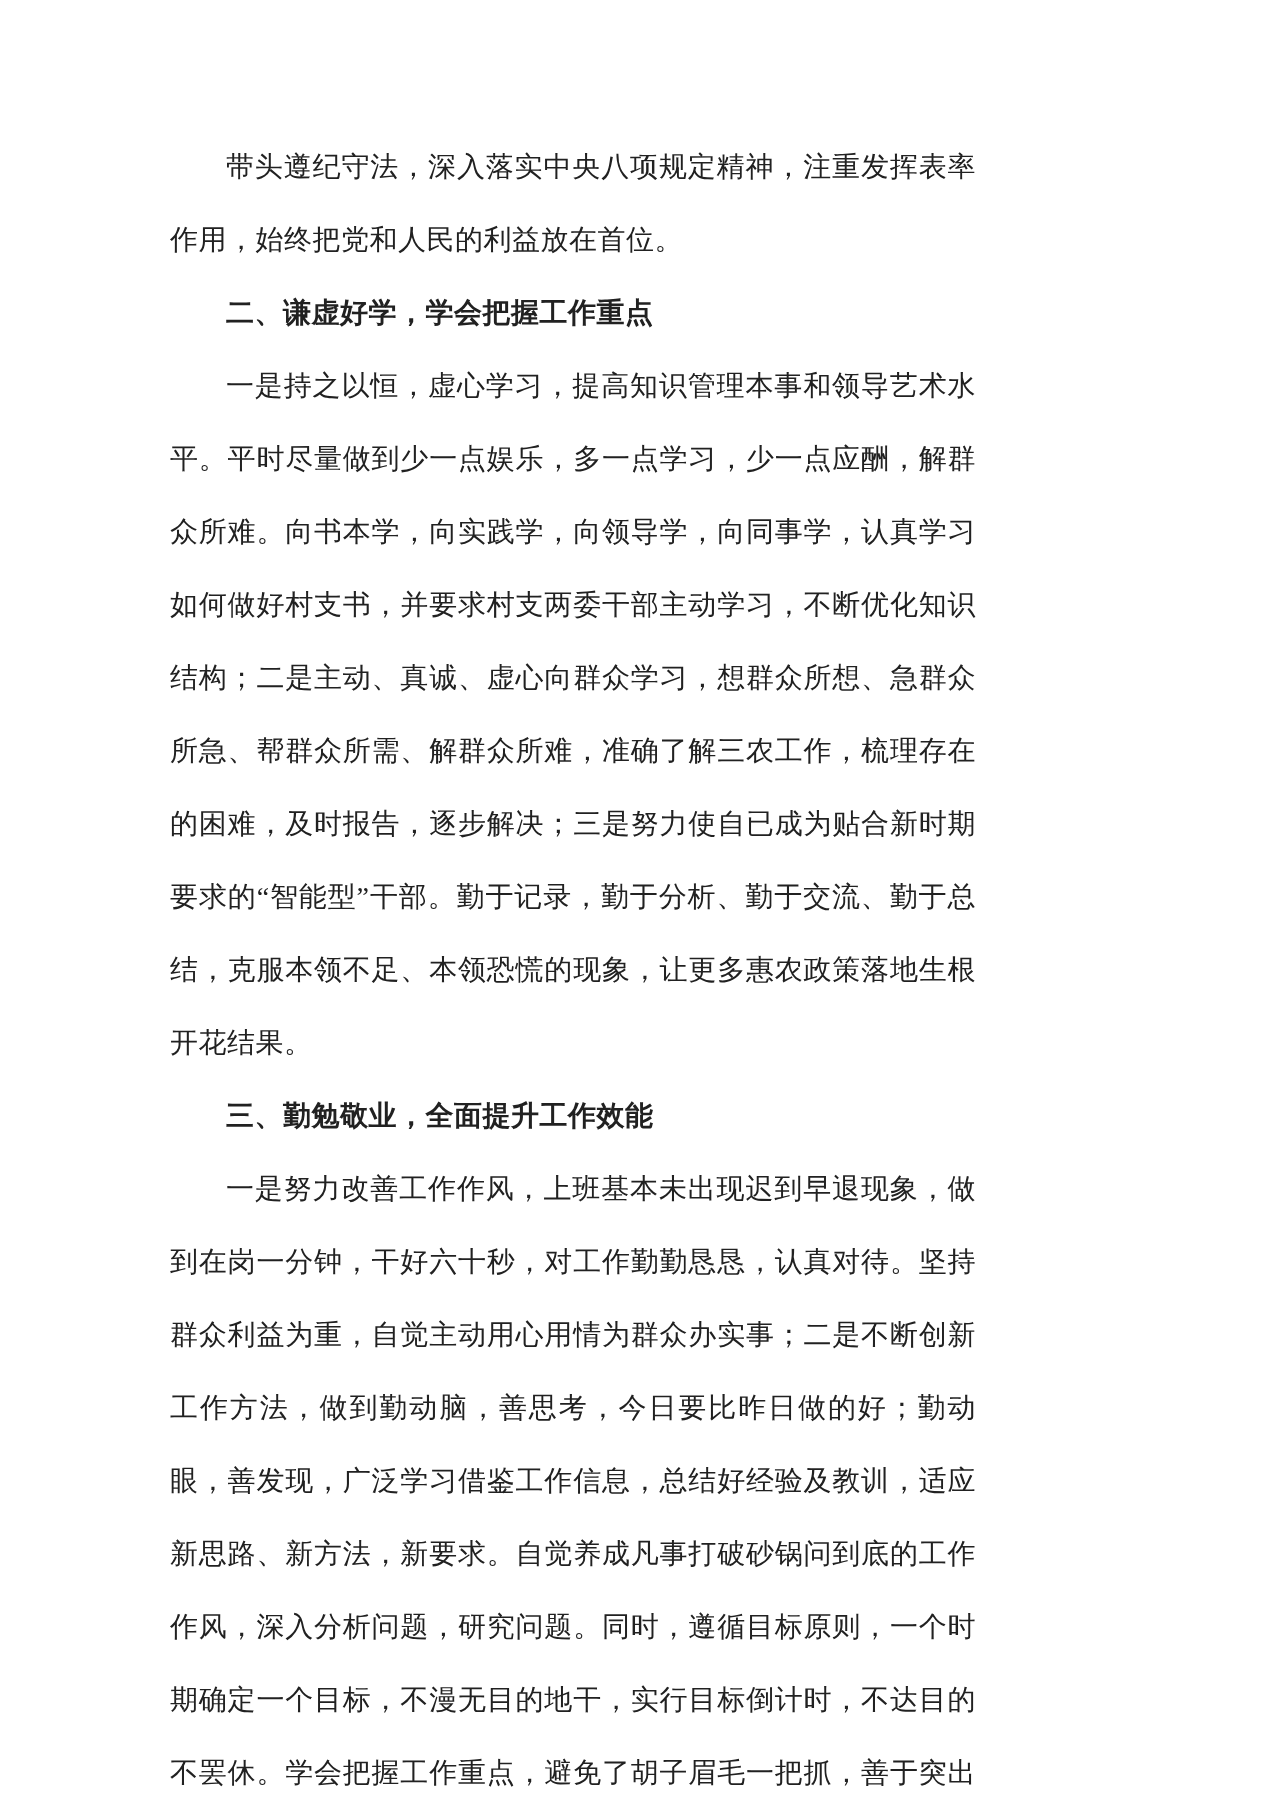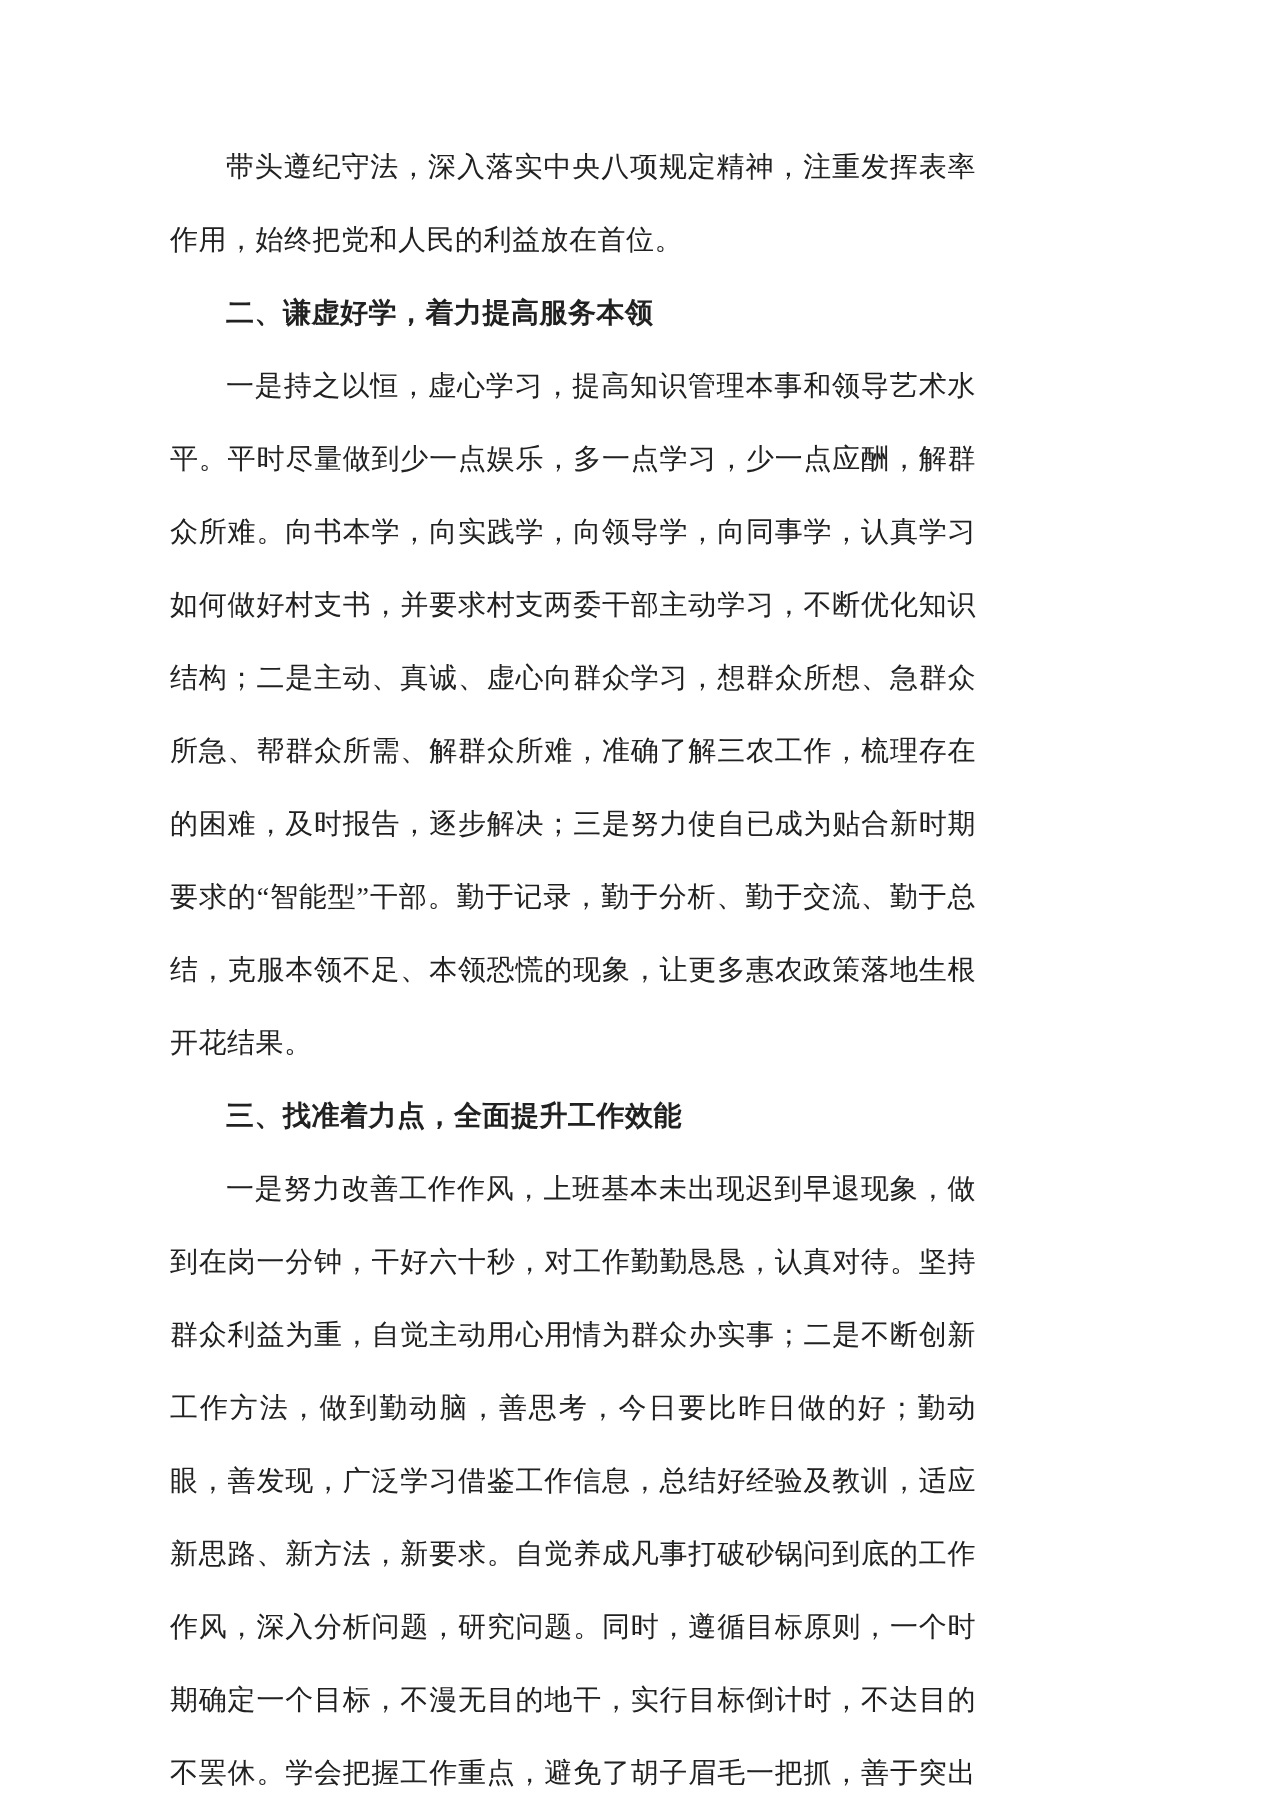--- a/index.html
+++ b/index.html
@@ -33,18 +33,18 @@
     .heading {
       font-weight: bold;
     }
   </style>
 </head>
 <body>
 
 <div class="page">
   <div class="content">
     <p class="para body">带头遵纪守法，深入落实中央八项规定精神，注重发挥表率作用，始终把党和人民的利益放在首位。</p>
-    <p class="para heading">二、谦虚好学，着力提高服务本领</p>
+    <p class="para heading">二、谦虚好学，学会把握工作重点</p>
     <p class="para body">一是持之以恒，虚心学习，提高知识管理本事和领导艺术水平。平时尽量做到少一点娱乐，多一点学习，少一点应酬，解群众所难。向书本学，向实践学，向领导学，向同事学，认真学习如何做好村支书，并要求村支两委干部主动学习，不断优化知识结构；二是主动、真诚、虚心向群众学习，想群众所想、急群众所急、帮群众所需、解群众所难，准确了解三农工作，梳理存在的困难，及时报告，逐步解决；三是努力使自已成为贴合新时期要求的“智能型”干部。勤于记录，勤于分析、勤于交流、勤于总结，克服本领不足、本领恐慌的现象，让更多惠农政策落地生根开花结果。</p>
-    <p class="para heading">三、找准着力点，全面提升工作效能</p>
+    <p class="para heading">三、勤勉敬业，全面提升工作效能</p>
     <p class="para body">一是努力改善工作作风，上班基本未出现迟到早退现象，做到在岗一分钟，干好六十秒，对工作勤勤恳恳，认真对待。坚持群众利益为重，自觉主动用心用情为群众办实事；二是不断创新工作方法，做到勤动脑，善思考，今日要比昨日做的好；勤动眼，善发现，广泛学习借鉴工作信息，总结好经验及教训，适应新思路、新方法，新要求。自觉养成凡事打破砂锅问到底的工作作风，深入分析问题，研究问题。同时，遵循目标原则，一个时期确定一个目标，不漫无目的地干，实行目标倒计时，不达目的不罢休。学会把握工作重点，避免了胡子眉毛一把抓，善于突出特色，找准着力点，大大提高了工作效力。三是敢于直面问题，认识自我的不足，开拓思路，迎刃而上，有效解决工作中的难点和问题。</p>
   </div>
 </div>
 
 </body></html>

